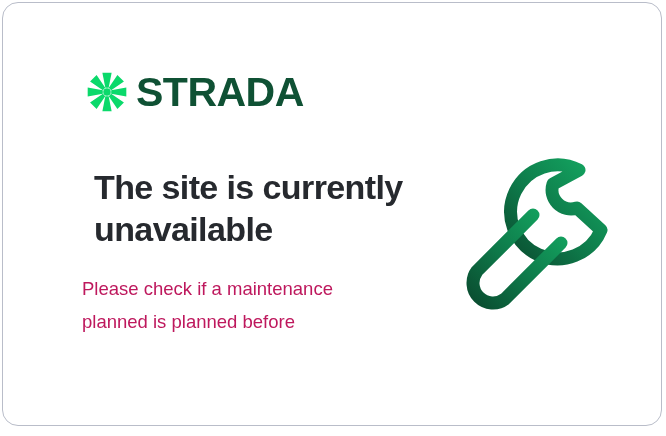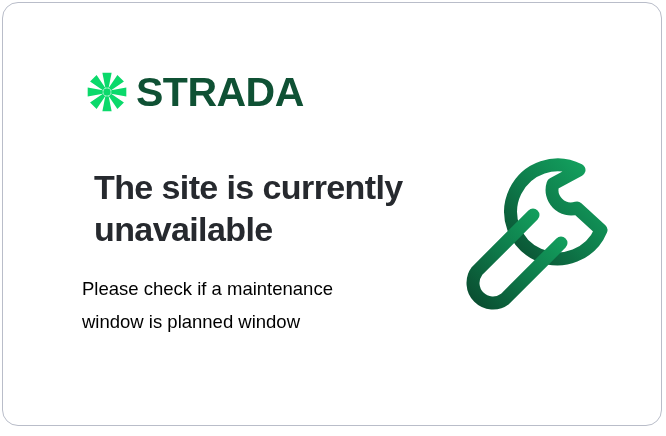--- a/index.html
+++ b/index.html
@@ -77,21 +77,21 @@
   
   .body-copy {
     position: absolute;
     left: 79px;
     top: 270px;
     width: 310px;
     margin: 0;
     font-size: 18.5px;
     font-weight: normal;
     line-height: 1.78;
-    color: #000000;
+    color: #be185d;
     font-family: "Liberation Sans", sans-serif;
   }
   .body-copy span {
     display: block;
   }
 
   
   .wrench {
     position: absolute;
     left: 452px;
@@ -138,21 +138,21 @@
           </g>
         </svg>
       </span>
       <span class="brand-word">STRADA</span>
     </div>
 
     <h1 class="headline">The site is currently unavailable</h1>
 
     <p class="body-copy">
       <span>Please check if a maintenance</span>
-      <span>window is planned window</span>
+      <span>planned is planned before</span>
     </p>
 
     <div class="wrench">
       <svg viewBox="0 0 168 168" xmlns="http://www.w3.org/2000/svg" aria-hidden="true">
         <defs>
           <linearGradient id="wrenchGrad" x1="0" y1="1" x2="1" y2="0">
             <stop offset="0%" stop-color="#0a4d30"></stop>
             <stop offset="45%" stop-color="#0e7a4a"></stop>
             <stop offset="100%" stop-color="#14a862"></stop>
           </linearGradient>

